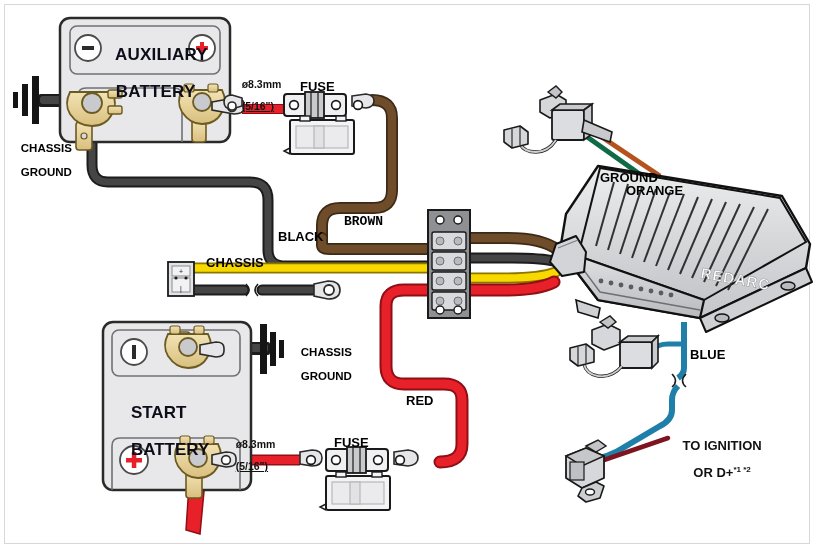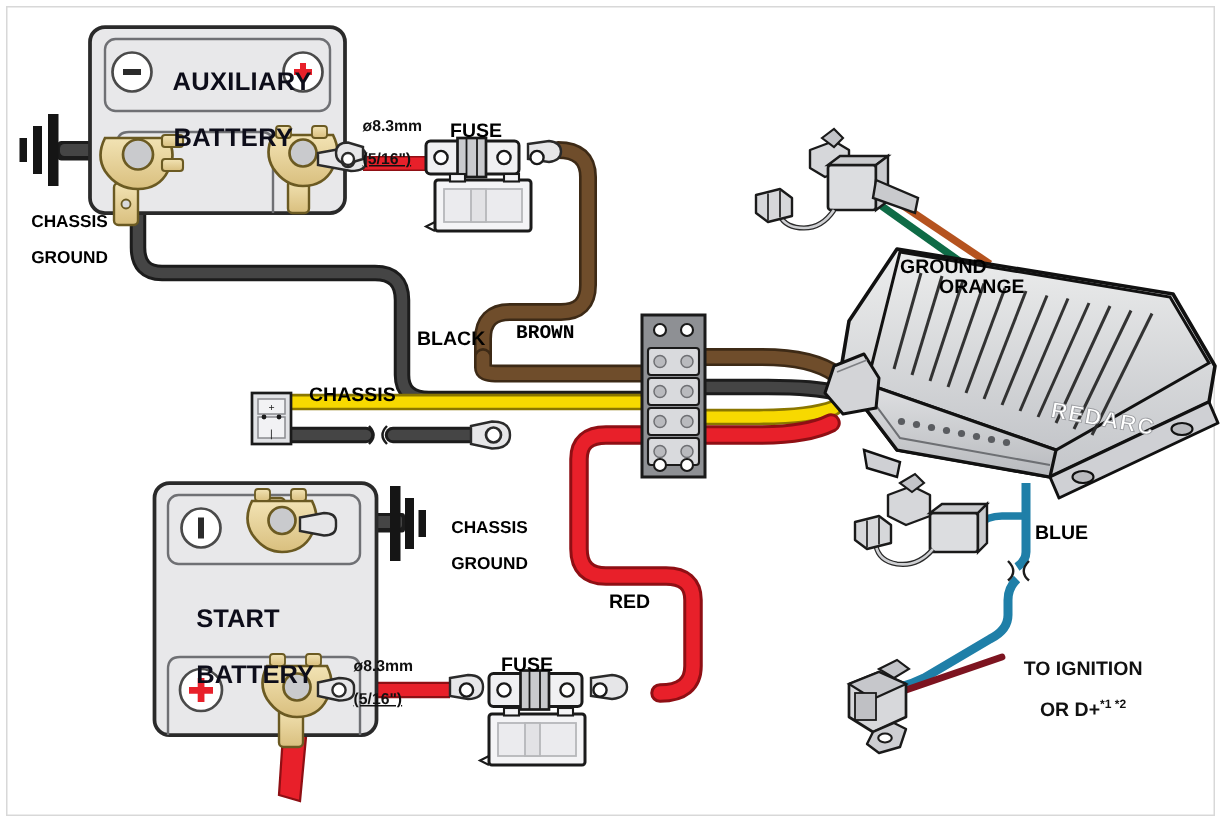--- a/index.html
+++ b/index.html
@@ -414,20 +414,20 @@
   <div class="lbl lbl-gray" style="left:300px;top:80px;font-size:13px;">FUSE</div>
   <div class="lbl lbl-gray" style="left:334px;top:436px;font-size:13px;">FUSE</div>
 
 
 
   <div class="lbl lbl-dark" style="left:668px;top:425px;font-size:13px;text-align:center;">
     <span>TO IGNITION</span><br>
     <span>OR D+</span><span class="sup">*1 *2</span>
   </div>
 
-  <div class="lbl lbl-gray" style="left:278px;top:219px;font-size:13px;">BLACK</div>
+  <div class="lbl lbl-gray" style="left:278px;top:230px;font-size:13px;">BLACK</div>
   <div class="lbl lbl-gray" style="left:344px;top:215px;font-size:13px;font-family:Liberation Mono, monospace;">BROWN</div>
   <div class="lbl lbl-gray" style="left:206px;top:256px;font-size:13px;">CHASSIS</div>
   <div class="lbl lbl-gray" style="left:406px;top:394px;font-size:13px;">RED</div>
   <div class="lbl lbl-gray" style="left:690px;top:348px;font-size:13px;">BLUE</div>
   <div class="lbl lbl-gray" style="left:626px;top:147px;font-size:13px;margin-top:37px;">ORANGE</div>
   <div class="lbl lbl-gray" style="left:600px;top:171px;font-size:13px;">GROUND</div>
 </div>
 
 </body></html>

